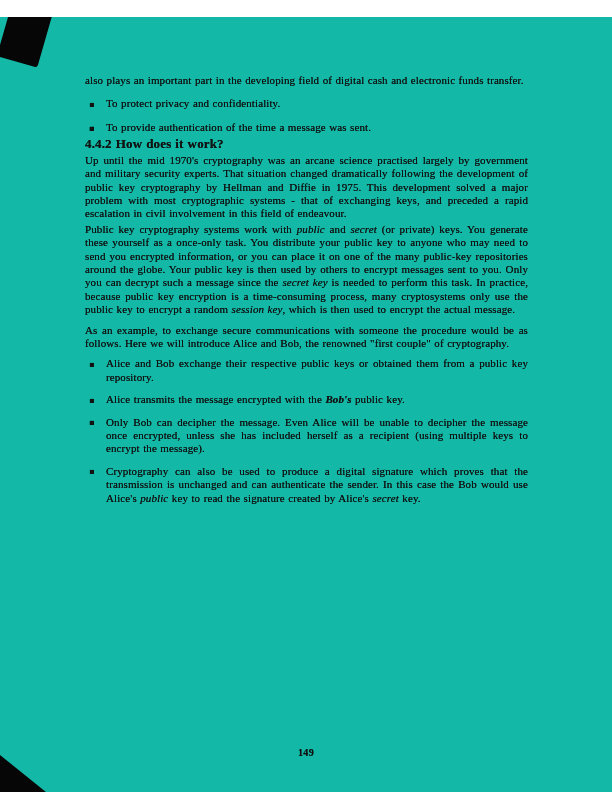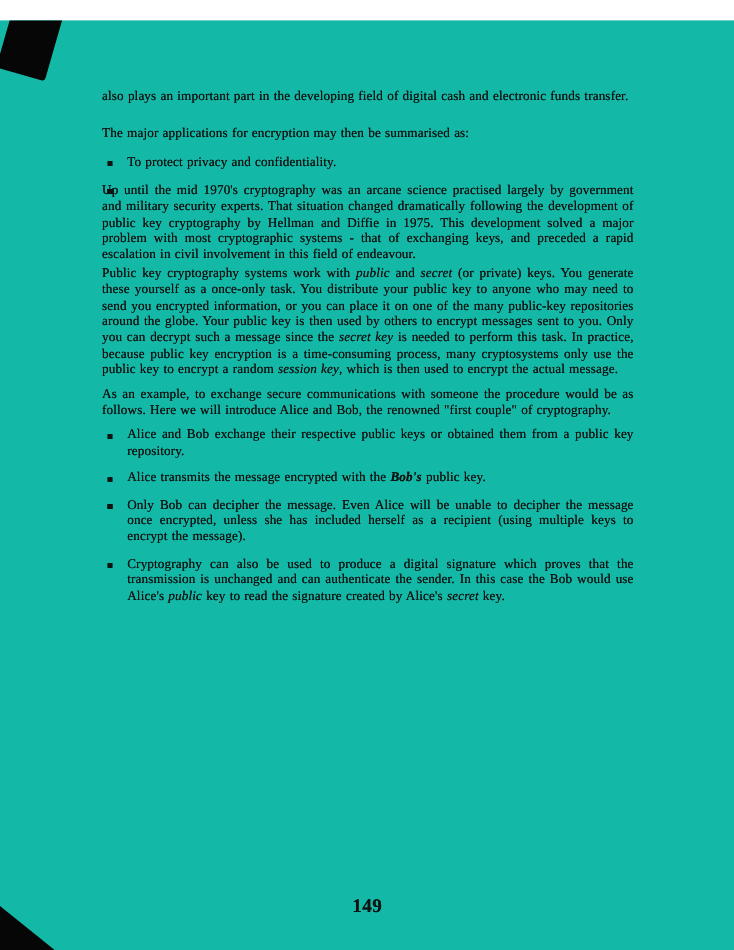--- a/index.html
+++ b/index.html
@@ -63,56 +63,57 @@
     line-height: 15px;
     font-weight: bold;
     letter-spacing: 0.15px;
     text-align: left;
   }
   .page-number {
     position: absolute;
     left: 0; right: 0;
     top: 730px;
     text-align: center;
-    font-size: 16px;
+    font-size: 10px;
     font-weight: bold;
     letter-spacing: 0.3px;
     text-shadow: 0 0 0.5px rgba(10,10,10,0.85);
   }
 </style>
 </head>
 <body>
 
 <div class="page">
 
   <div class="artifact-tl"></div>
   <div class="artifact-bl"></div>
 
   <div class="content">
 
     <p><span>also plays an important part in the developing field of digital cash and electronic funds transfer.</span></p>
 
-    <p class="para-gap1"><span>The major applications for encryption may then be summarised as:</span></p>
 
     <ul class="doc-list apps-list">
       <li>
         <span class="bullet">▪</span>
         <span><span>To protect privacy and confidentiality.</span></span>
       </li>
       <li>
         <span class="bullet">▪</span>
       </li>
       <li>
         <span class="bullet">▪</span>
       </li>
       <li>
         <span class="bullet">▪</span>
+        <span><span>To provide authentication of the time a message was sent.</span></span>
       </li>
     </ul>
 
+    <h2 class="section-heading">4.4.2 How does it work?</h2>
 
     <p class="para-p3"><span>Up until the mid 1970's cryptography was an arcane science practised largely by government and military security experts. That situation changed dramatically following the development of public key cryptography by Hellman and Diffie in 1975. This development solved a major problem with most cryptographic systems - that of exchanging keys, and preceded a rapid escalation in civil involvement in this field of endeavour.</span></p>
 
     <p class="para-p4"><span>Public key cryptography systems work with </span><span style="font-style: italic;">public</span><span> and </span><span style="font-style: italic;">secret</span><span> (or private) keys. You generate these yourself as a once-only task. You distribute your public key to anyone who may need to send you encrypted information, or you can place it on one of the many public-key repositories around the globe. Your public key is then used by others to encrypt messages sent to you. Only you can decrypt such a message since the </span><span style="font-style: italic;">secret key</span><span> is needed to perform this task. In practice, because public key encryption is a time-consuming process, many cryptosystems only use the public key to encrypt a random </span><span style="font-style: italic;">session key</span><span>, which is then used to encrypt the actual message.</span></p>
 
     <p class="para-p5"><span>As an example, to exchange secure communications with someone the procedure would be as follows. Here we will introduce Alice and Bob, the renowned "first couple" of cryptography.</span></p>
 
     <ul class="doc-list proc-list">
       <li>
         <span class="bullet">▪</span>

